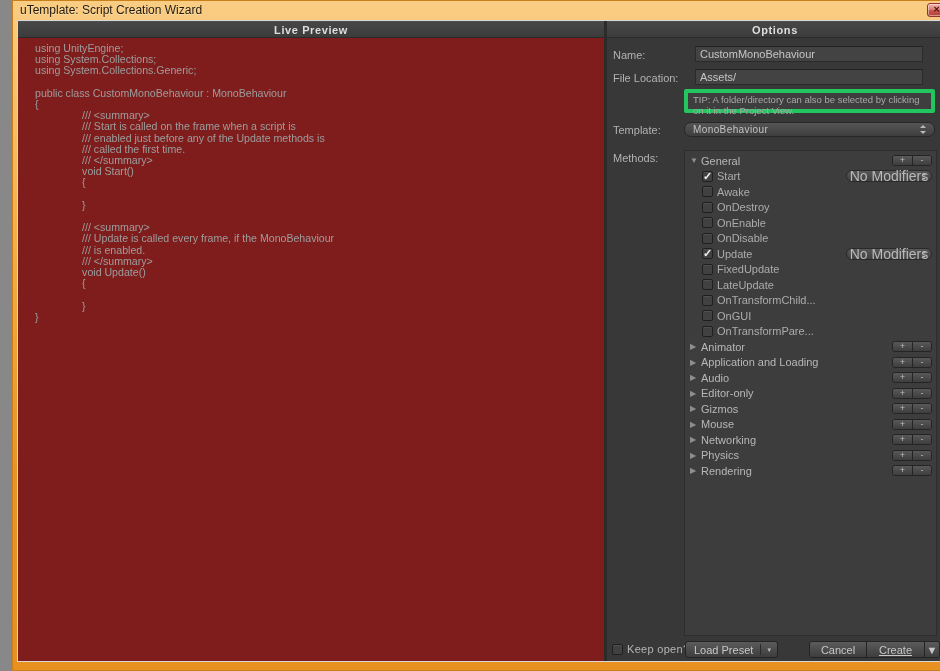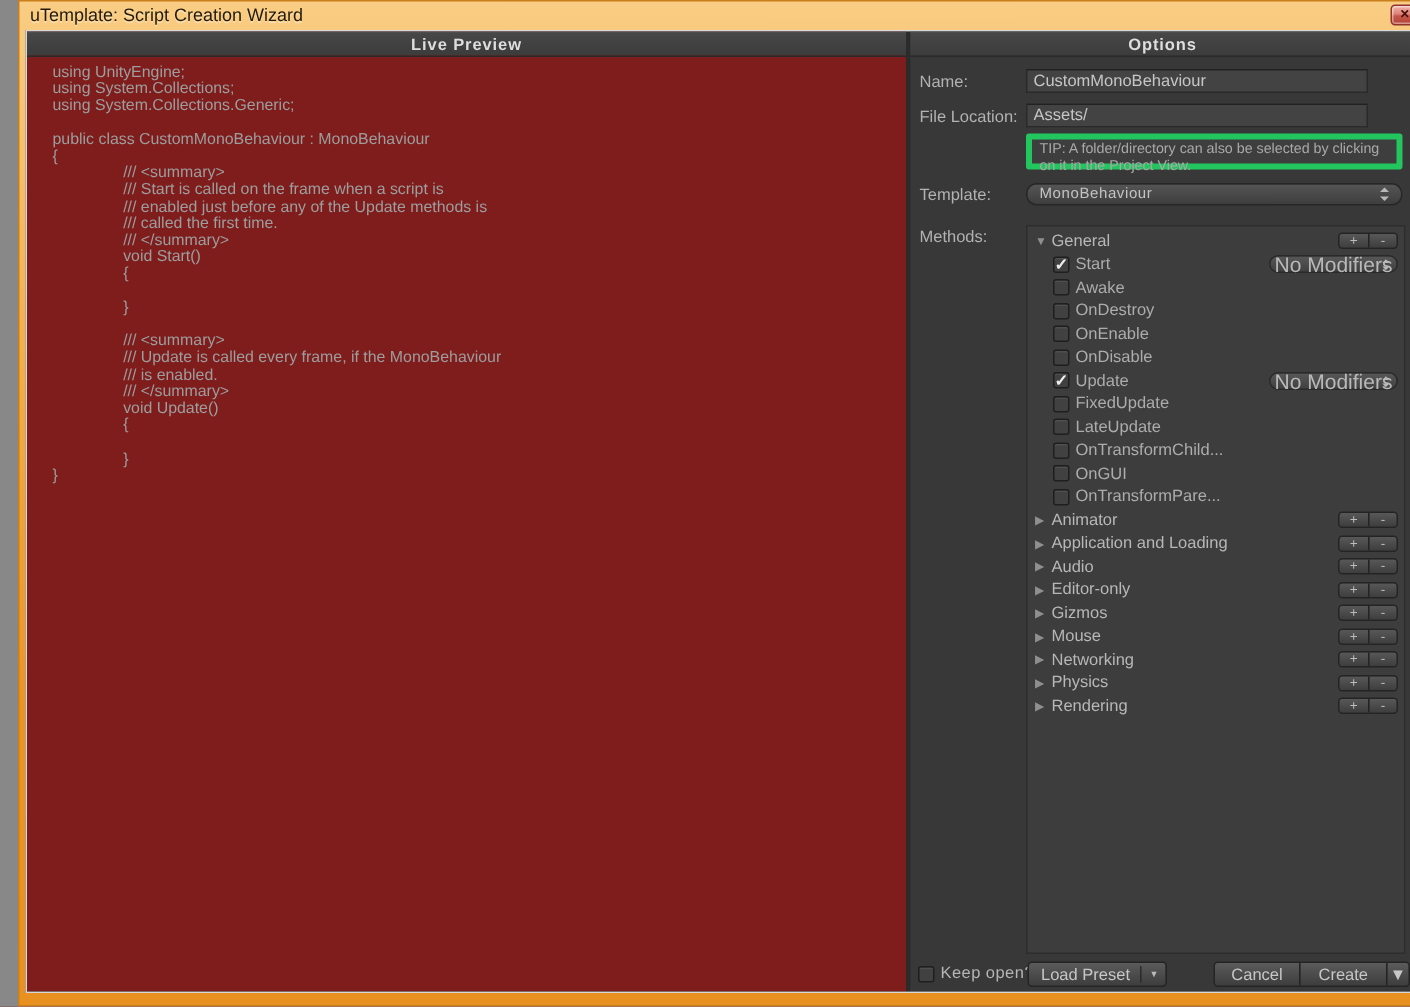--- a/index.html
+++ b/index.html
@@ -54,21 +54,21 @@
     font-size:10.6px;line-height:11.2px;min-height:11.2px;
     color:#9d9d9d;
   }
 
   
   .options-body{position:relative;flex:1;}
   .form-label{
     position:absolute;left:6px;font-size:11px;color:#b2b2b2;
   }
   .text-field{
-    position:absolute;left:77px;width:228px;height:16px;
+    position:absolute;left:88px;width:228px;height:16px;
     background:#434343;border:1px solid #2a2a2a;border-top-color:#222;
     color:#c6c6c6;font-size:11px;padding:0 4px;outline:none;
   }
   .tip-box{
     position:absolute;left:77px;top:51px;width:251px;height:24px;
     background:#3e3e3e;border:4px solid #22c55e;border-radius:2px;
     color:#a9a9a9;font-size:9.5px;line-height:10.5px;padding:2px 5px;
   }
   .dropdown{
     position:absolute;left:77px;top:84px;width:251px;height:15px;
@@ -149,21 +149,21 @@
     position:absolute;right:3px;top:0;height:17px;display:inline-flex;
     border:1px solid #242424;border-radius:3px;overflow:hidden;cursor:pointer;justify-content:flex-end;
   }
   .btn-seg{
     background:linear-gradient(180deg,#5b5b5b,#3d3d3d);
     color:#c7c7c7;font-size:11px;
     display:flex;align-items:center;justify-content:center;
   }
   .btn-seg + .btn-seg{border-left:1px solid #242424;}
   .seg-cancel{width:56px;}
-  .seg-create{width:58px;}
+  .seg-create{width:58px;text-decoration:underline;}
   .seg-caret{width:15px;}
 </style>
 </head>
 <body>
 
 <div class="window">
   <div class="titlebar">
     <span class="title-text">uTemplate: Script Creation Wizard</span>
     <span class="close-btn">
       <span class="close-glyph">✕</span>

